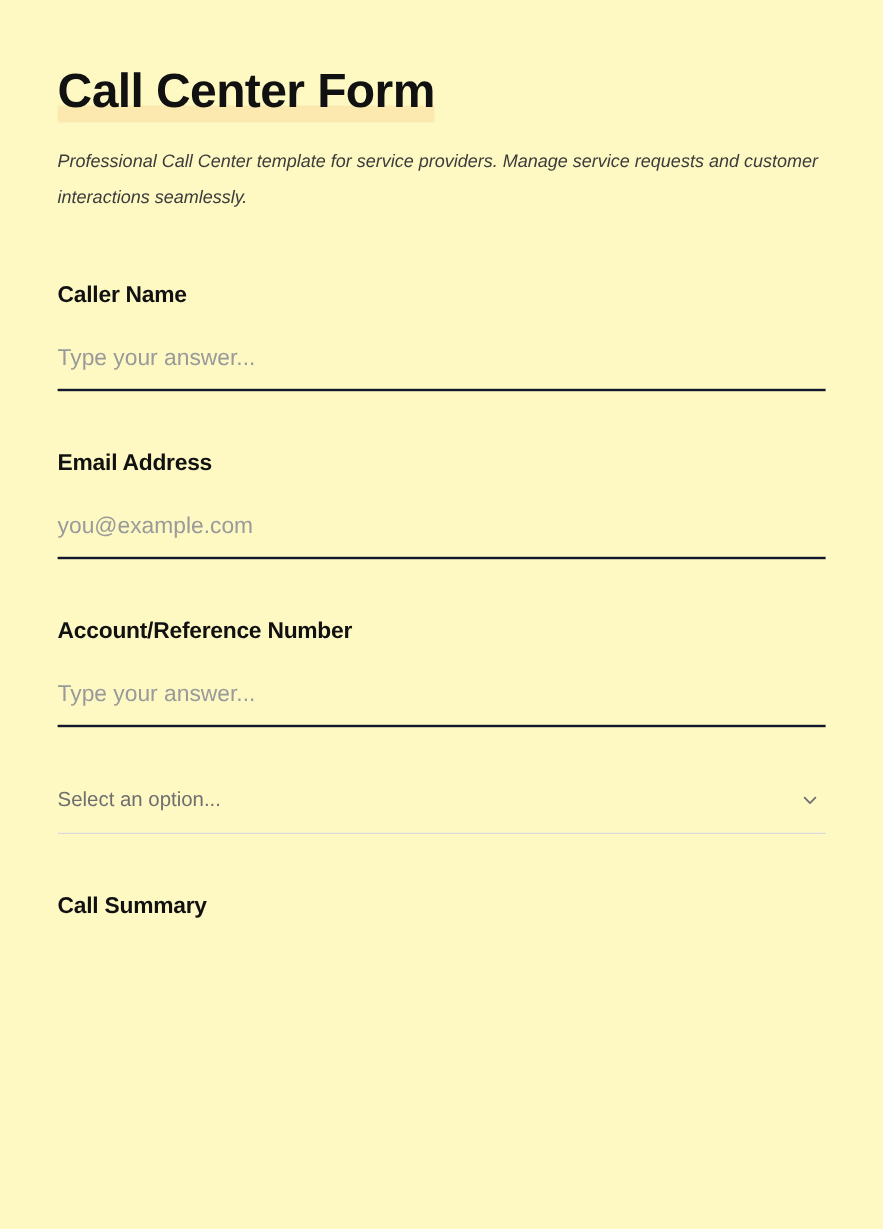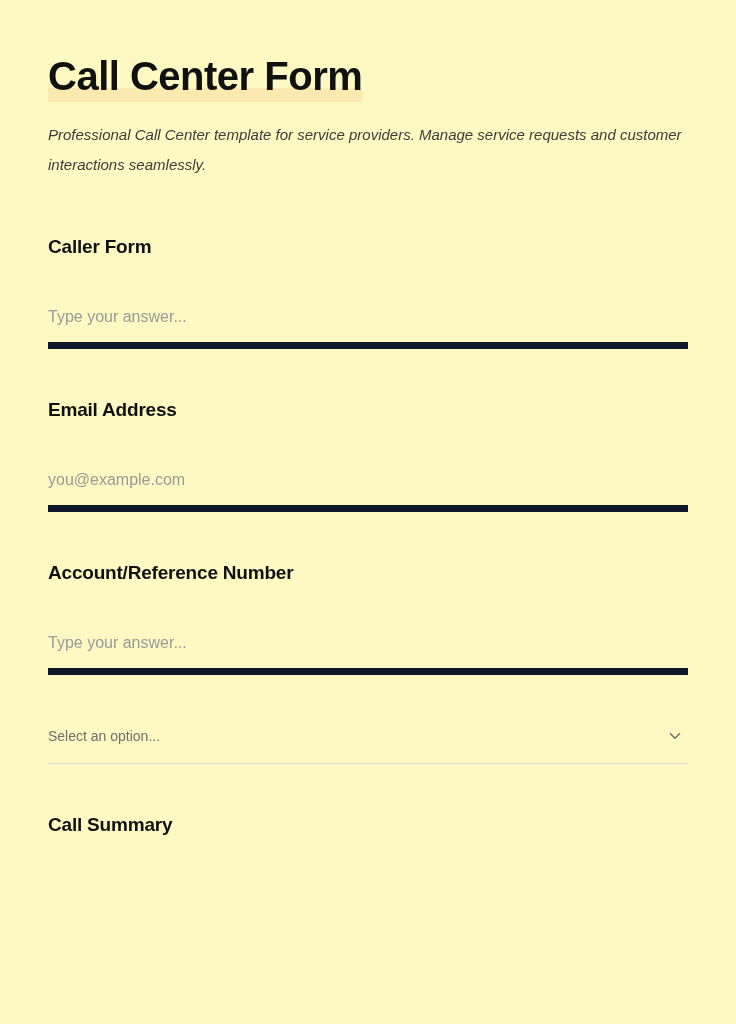--- a/index.html
+++ b/index.html
@@ -59,26 +59,26 @@
   }
   .field.first { margin-top: 54px; }
   .field-label {
     font-size: 19px;
     line-height: 26px;
     font-weight: 700;
     color: #111111;
     letter-spacing: -0.2px;
   }
   .field-input {
-    margin-top: 44px;
+    margin-top: 26px;
     width: 640px;
     border: none;
-    border-bottom: 7px solid #0f172a;
+    border-bottom: 2px solid #0f172a;
     padding: 0 0 12px 0;
-    font-size: 16px;
+    font-size: 19px;
     line-height: 26px;
     font-family: "Liberation Sans", sans-serif;
     color: #111111;
     background: transparent;
     outline: none;
     display: block;
   }
   .field-input::placeholder {
     color: #9a9a9a;
     opacity: 1;
@@ -87,21 +87,21 @@
     margin-top: 24px;
     width: 640px;
     border-bottom: 1px solid #d9d9d9;
     padding: 0 0 14px 0;
     display: flex;
     align-items: center;
     justify-content: space-between;
     cursor: pointer;
   }
   .select-value {
-    font-size: 14px;
+    font-size: 17px;
     line-height: 26px;
     color: #6f6f6f;
   }
   .chev {
     width: 18px;
     height: 18px;
     display: block;
     color: #6f6f6f;
     margin-right: 4px;
   }
@@ -116,21 +116,21 @@
   <div class="form-wrap">
 
     <div class="title-block">
       <span class="title-highlight"></span>
       <h1 class="form-title">Call Center Form</h1>
     </div>
 
     <p class="form-desc">Professional Call Center template for service providers. Manage service requests and customer interactions seamlessly.</p>
 
     <div class="field first">
-      <div class="field-label">Caller Form</div>
+      <div class="field-label">Caller Name</div>
       <input class="field-input" type="text" placeholder="Type your answer..." style="">
     </div>
 
     <div class="field">
     </div>
 
     <div class="field">
       <div class="field-label">Email Address</div>
       <input class="field-input" type="text" placeholder="you@example.com" style="">
     </div>

